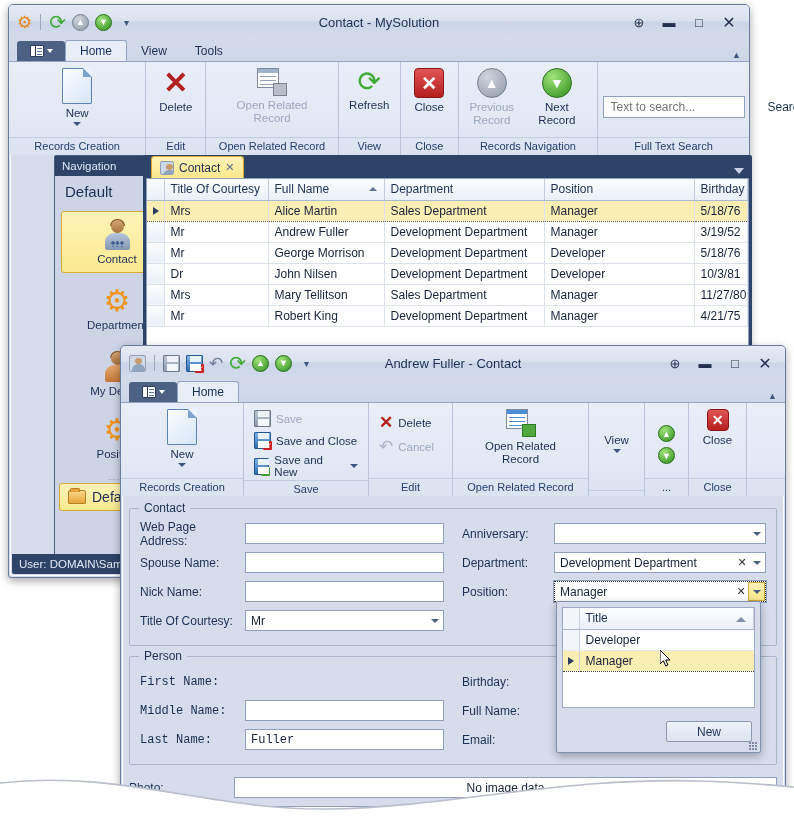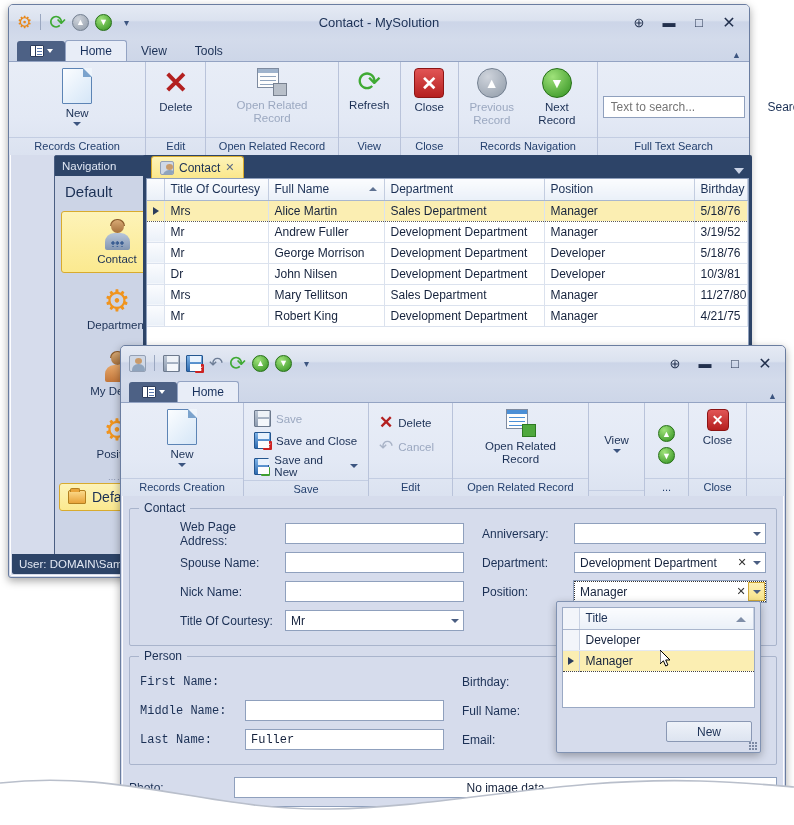--- a/index.html
+++ b/index.html
@@ -477,20 +477,21 @@
         <span class="ic-save"></span>
         <span class="ic-save blue" style="position:relative;">
             <i class="badge red">✕</i>
           </span>
         <span class="ic-undo">↶</span>
         <span class="ic-refresh" style="font-size:20px;line-height:18px;">⟳</span>
         <span class="circ down sm">▲</span>
         <span class="circ down sm">▼</span>
         <span style="margin-left:6px;font-size:10px;color:#3c5580;">▾</span>
       </div>
+      <div class="win-title">Andrew Fuller - Contact</div>
       <div class="sysbtns">
         <div class="sysbtn">⊕</div>
         <div class="sysbtn">▬</div>
         <div class="sysbtn">□</div>
         <div class="sysbtn close">✕</div>
       </div>
     </div>
 
     <div class="tabrow">
       <div class="appbtn">
@@ -596,21 +597,21 @@
         <div class="rgroup-body"></div>
         <div class="rgroup-label">&nbsp;</div>
       </div>
     </div>
 
     <div class="form-host">
 
       <div class="gbox" style="margin-top:12px;">
         <span class="cap">Contact</span>
 
-        <div style="display:flex;margin-left:40px;">
+        <div style="display:flex;">
           <div style="flex:1;">
             <div class="frow">
               <span class="fl">Web Page Address:</span>
               <span class="fi"></span>
             </div>
             <div class="frow">
               <span class="fl">Spouse Name:</span>
               <span class="fi"></span>
             </div>
             <div class="frow">

